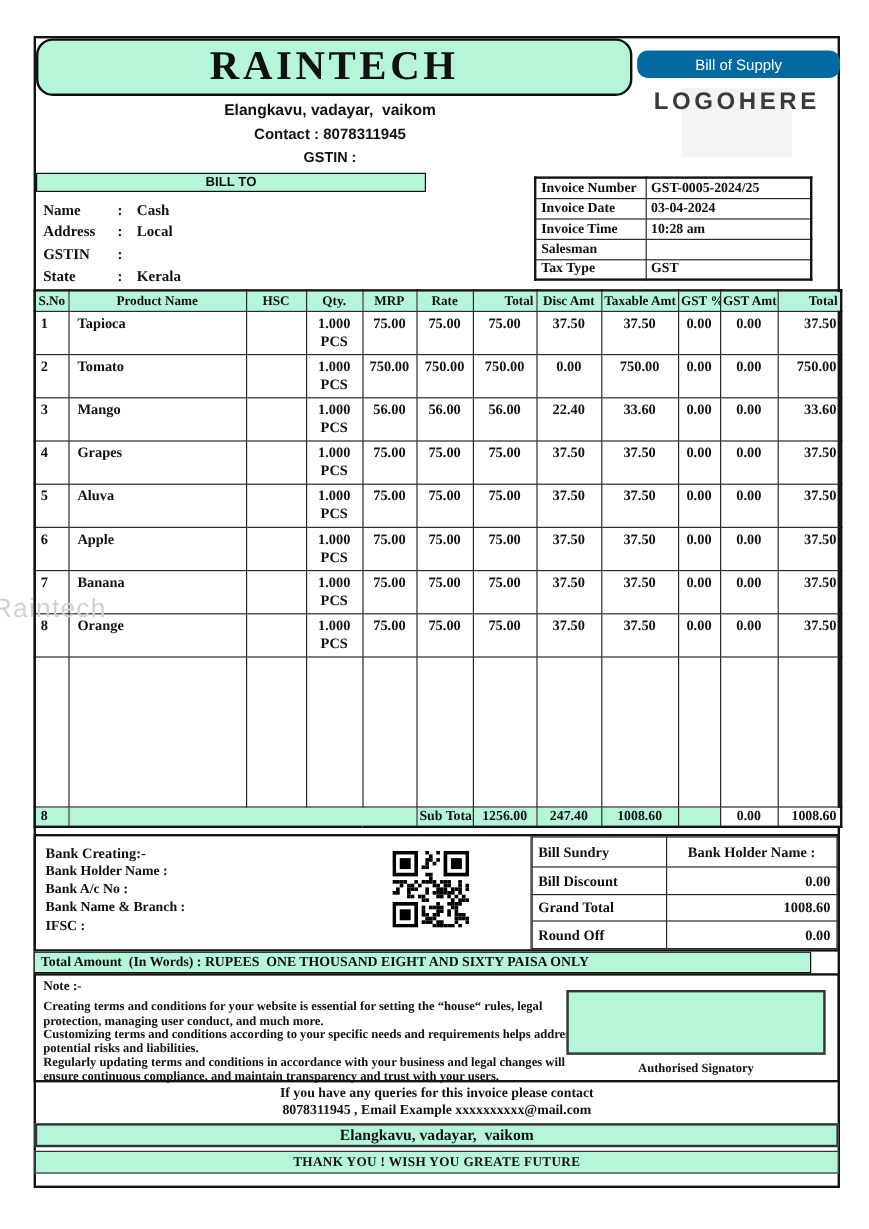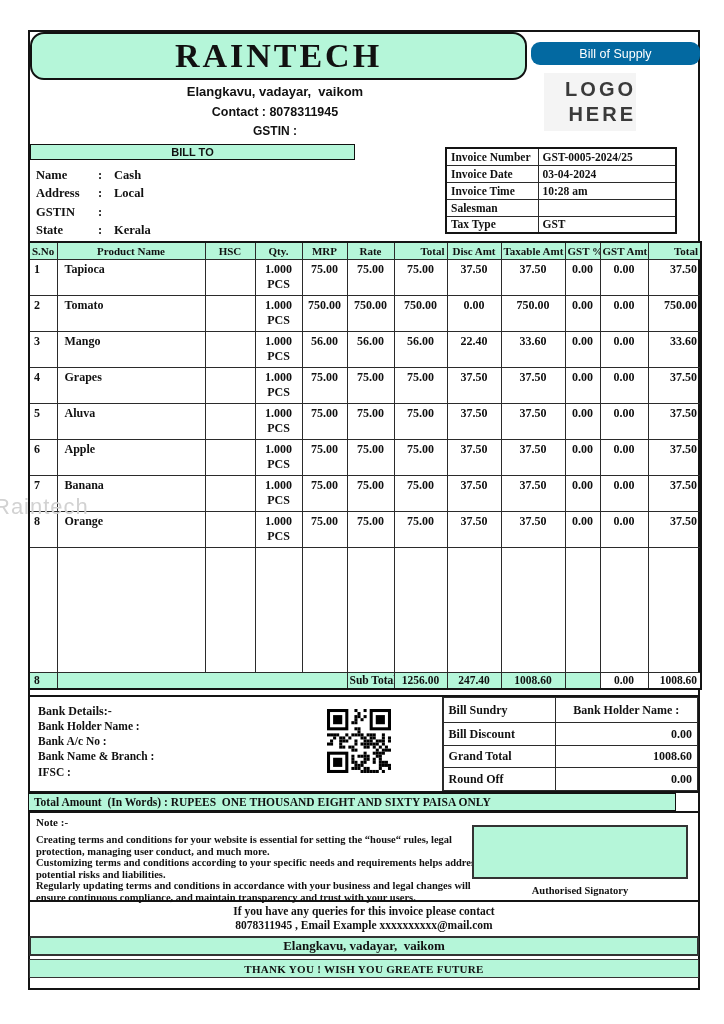--- a/index.html
+++ b/index.html
@@ -20,22 +20,22 @@
     background:var(--mint); border:2px solid #111; border-radius:14px;
     display:flex; align-items:center; justify-content:center; z-index:2;
   }
   .header-green h1 { font-size:34px; font-weight:bold; letter-spacing:3px; }
   .bos-pill {
     position:absolute; left:531px; top:42px; width:169px; height:23px; background:#0369a1;
     border-radius:9px; color:#fff; font-family:"Liberation Sans",sans-serif; font-size:12.5px;
     display:flex; align-items:center; justify-content:center; z-index:3;
   }
   .logo-box {
-    position:absolute; left:544px; top:73px; width:92px; height:58px; background:#f4f4f4;
-    display:flex; flex-direction:column; align-items:flex-end; justify-content:center; z-index:2;
+    position:absolute; left:568px; top:73px; width:92px; height:58px; background:#f4f4f4;
+    display:flex; align-items:flex-start; justify-content:center; z-index:2;
   }
   .logo-box span { font-family:"Liberation Sans",sans-serif; font-size:20px; font-weight:800; letter-spacing:3px; color:#3a3a3a; line-height:25px; }
 
   .addr-block { position:absolute; left:55px; top:84px; width:440px; text-align:center; font-family:"Liberation Sans",sans-serif; font-weight:bold; }
   .addr-line1 { font-size:13px; white-space:pre; }
   .addr-line2 { font-size:12.5px; margin-top:6px; }
   .addr-line3 { font-size:12px; margin-top:5px; }
 
   .billto-bar {
     position:absolute; left:30px; top:144px; width:325px; height:16px; background:var(--mint);
@@ -369,21 +369,21 @@
           <td class="c-num">1008.60</td>
           <td class="c-num"></td>
           <td class="c-num nofill">0.00</td>
           <td class="c-net nofill">1008.60</td>
         </tr>
       </tbody>
   </table>
 
   <div class="bottom-section">
     <div class="bank-box">
-      <div class="bank-title">Bank Details:-</div>
+      <div class="bank-title">Bank Creating:-</div>
       <div class="bank-line">Bank Holder Name :</div>
       <div class="bank-line">Bank A/c No :</div>
       <div class="bank-line">Bank Name &amp; Branch :</div>
       <div class="bank-line">IFSC :</div>
       <svg class="qr" viewBox="0 0 63 63" xmlns="http://www.w3.org/2000/svg">
           <rect x="0" y="0" width="63" height="63" fill="#fff"></rect>
           <rect x="0" y="0" width="21" height="21" fill="#000"></rect>
           <rect x="3" y="3" width="15" height="15" fill="#fff"></rect>
           <rect x="6" y="6" width="9" height="9" fill="#000"></rect>
           <rect x="42" y="0" width="21" height="21" fill="#000"></rect>

